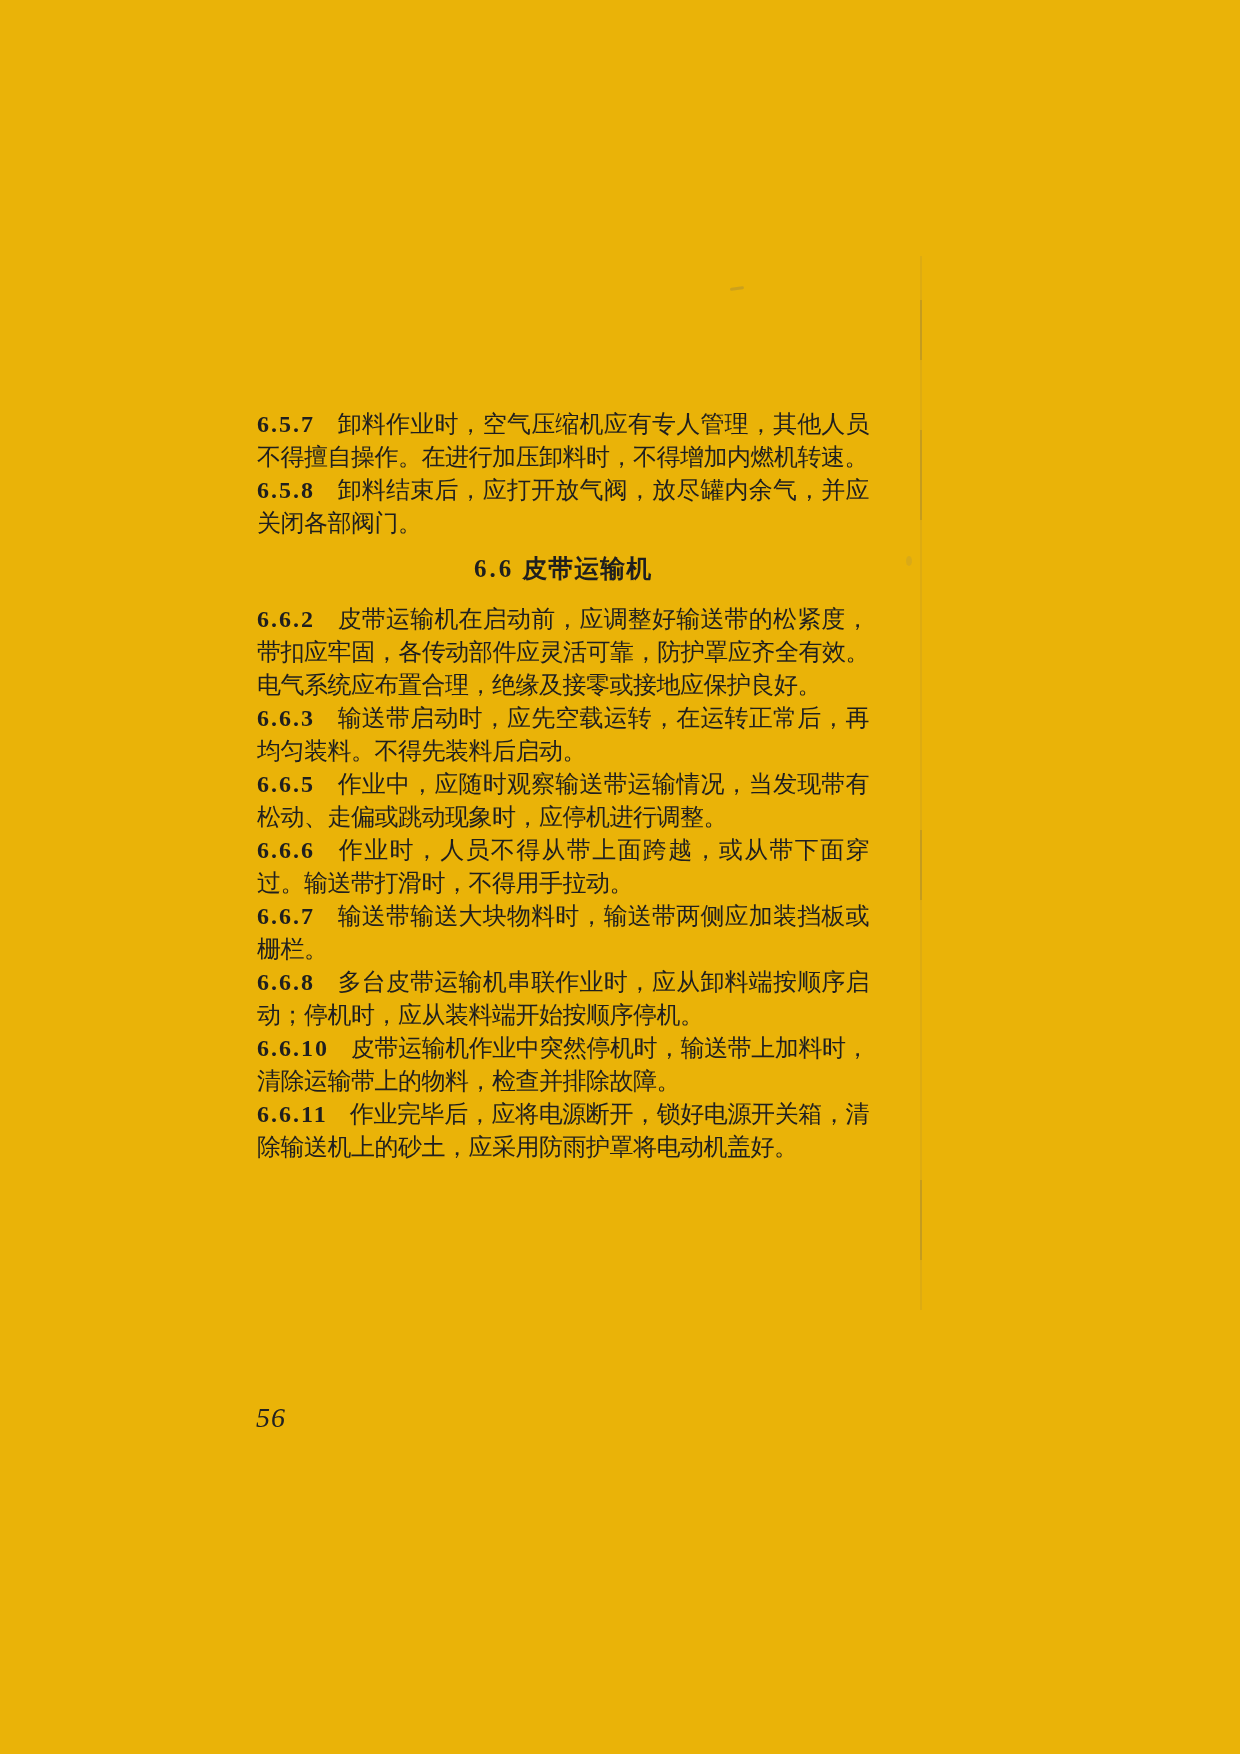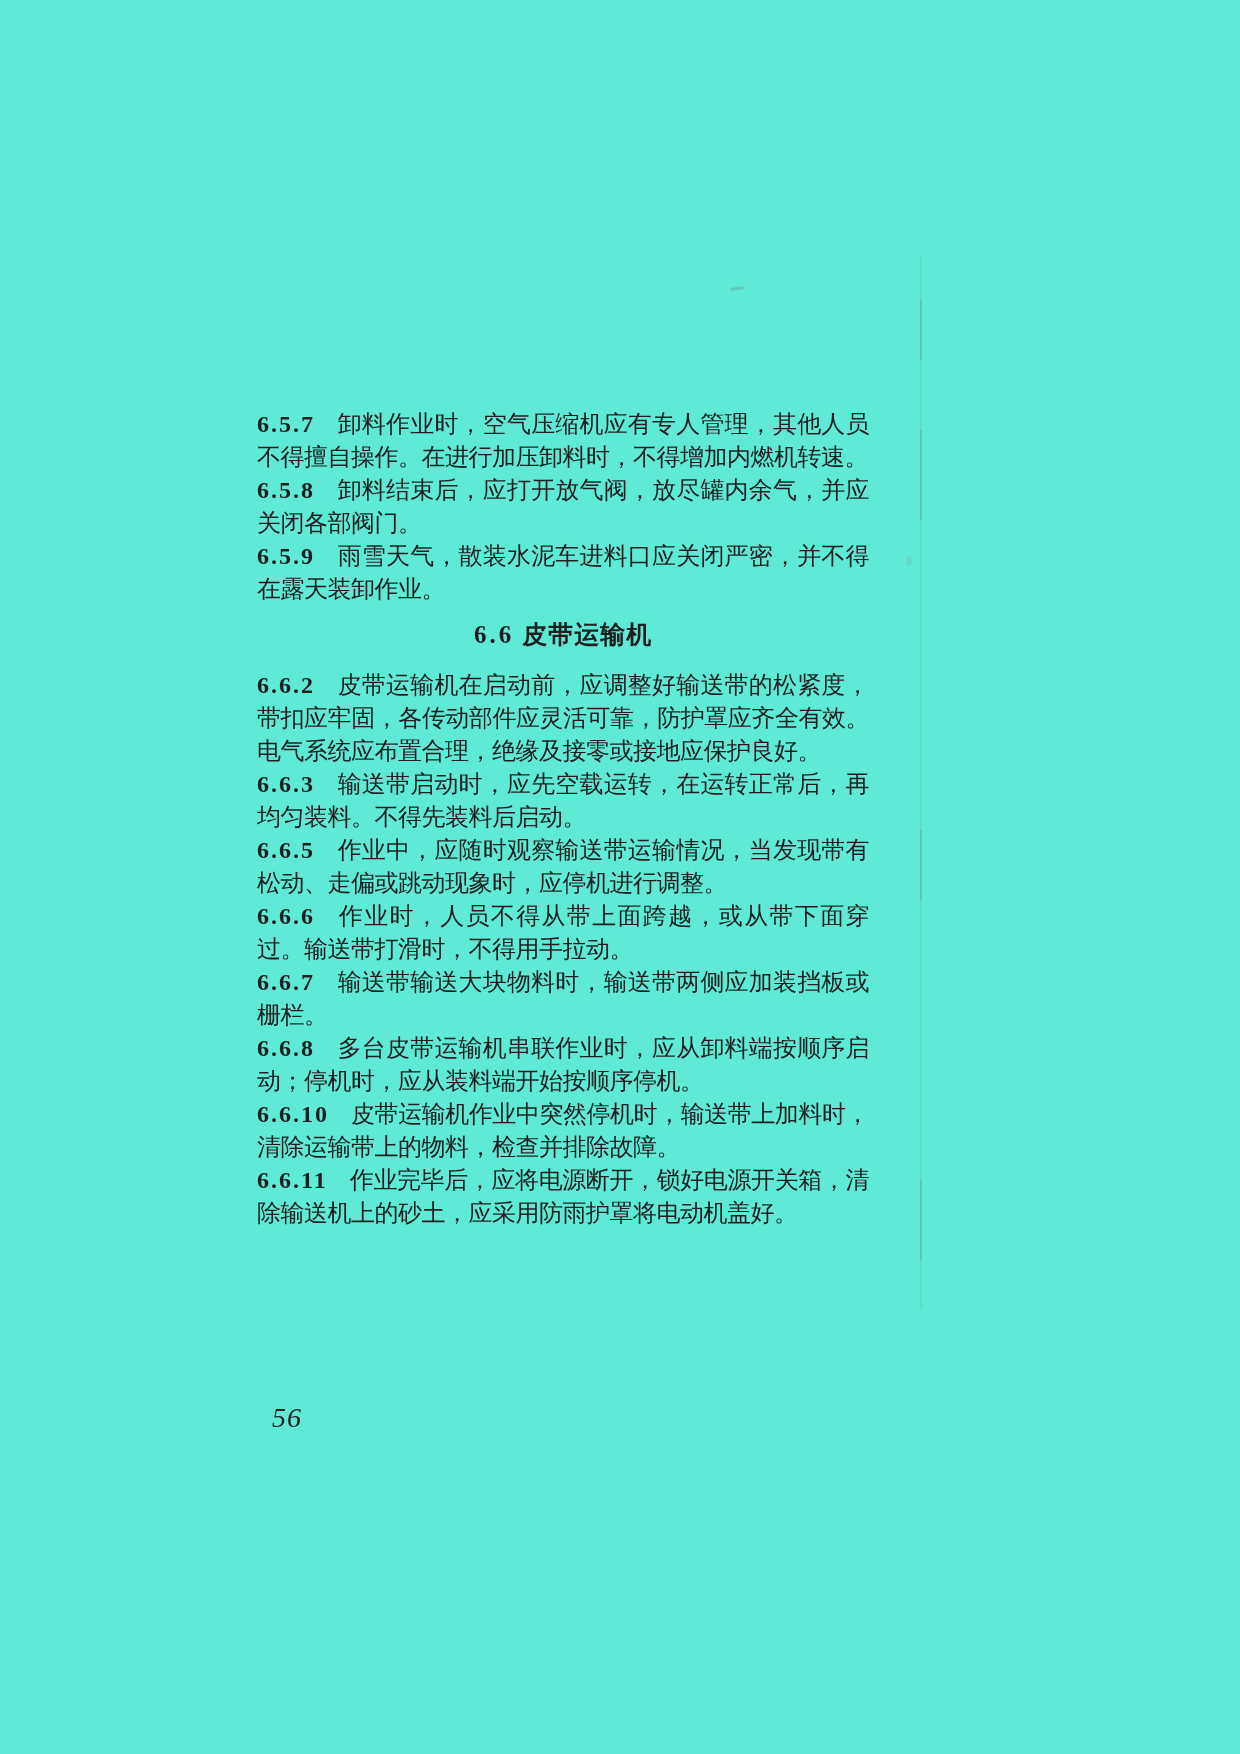--- a/index.html
+++ b/index.html
@@ -4,21 +4,21 @@
 <style>
   html, body {
     margin: 0;
     padding: 0;
     background: #ffffff;
   }
   .page {
     position: relative;
     width: 1240px;
     height: 1754px;
-    background: #5eead4;
+    background: #eab308;
     overflow: hidden;
     font-family: "Liberation Serif", "DejaVu Serif", serif;
     color: #1f1f1f;
   }
   .content {
     position: absolute;
     left: 257px;
     top: 408px;
     width: 612px;
     font-size: 24px;
@@ -42,21 +42,21 @@
     font-size: 25px;
     font-weight: bold;
     letter-spacing: 1px;
   }
   .heading .hnum {
     letter-spacing: 3px;
     margin-right: 8px;
   }
   .page-number {
     position: absolute;
-    left: 272px;
+    left: 256px;
     top: 1402px;
     font-size: 28px;
     font-style: italic;
     color: #222;
     letter-spacing: 1px;
   }
   
   .artifact-vline {
     position: absolute;
     left: 920px;
@@ -109,23 +109,20 @@
 
   <div class="content">
   <p class="clause">
     <span class="num">6.5.7</span><span class="txt">卸料作业时，空气压缩机应有专人管理，其他人员不得擅自操作。在进行加压卸料时，不得增加内燃机转速。</span>
   </p>
 
   <p class="clause">
     <span class="num">6.5.8</span><span class="txt">卸料结束后，应打开放气阀，放尽罐内余气，并应关闭各部阀门。</span>
   </p>
 
-  <p class="clause">
-    <span class="num">6.5.9</span><span class="txt">雨雪天气，散装水泥车进料口应关闭严密，并不得在露天装卸作业。</span>
-  </p>
 
   <h2 class="heading">
     <span class="hnum">6.6</span><span class="htitle">皮带运输机</span>
   </h2>
 
 
   <p class="clause">
     <span class="num">6.6.2</span><span class="txt">皮带运输机在启动前，应调整好输送带的松紧度，带扣应牢固，各传动部件应灵活可靠，防护罩应齐全有效。电气系统应布置合理，绝缘及接零或接地应保护良好。</span>
   </p>
 

